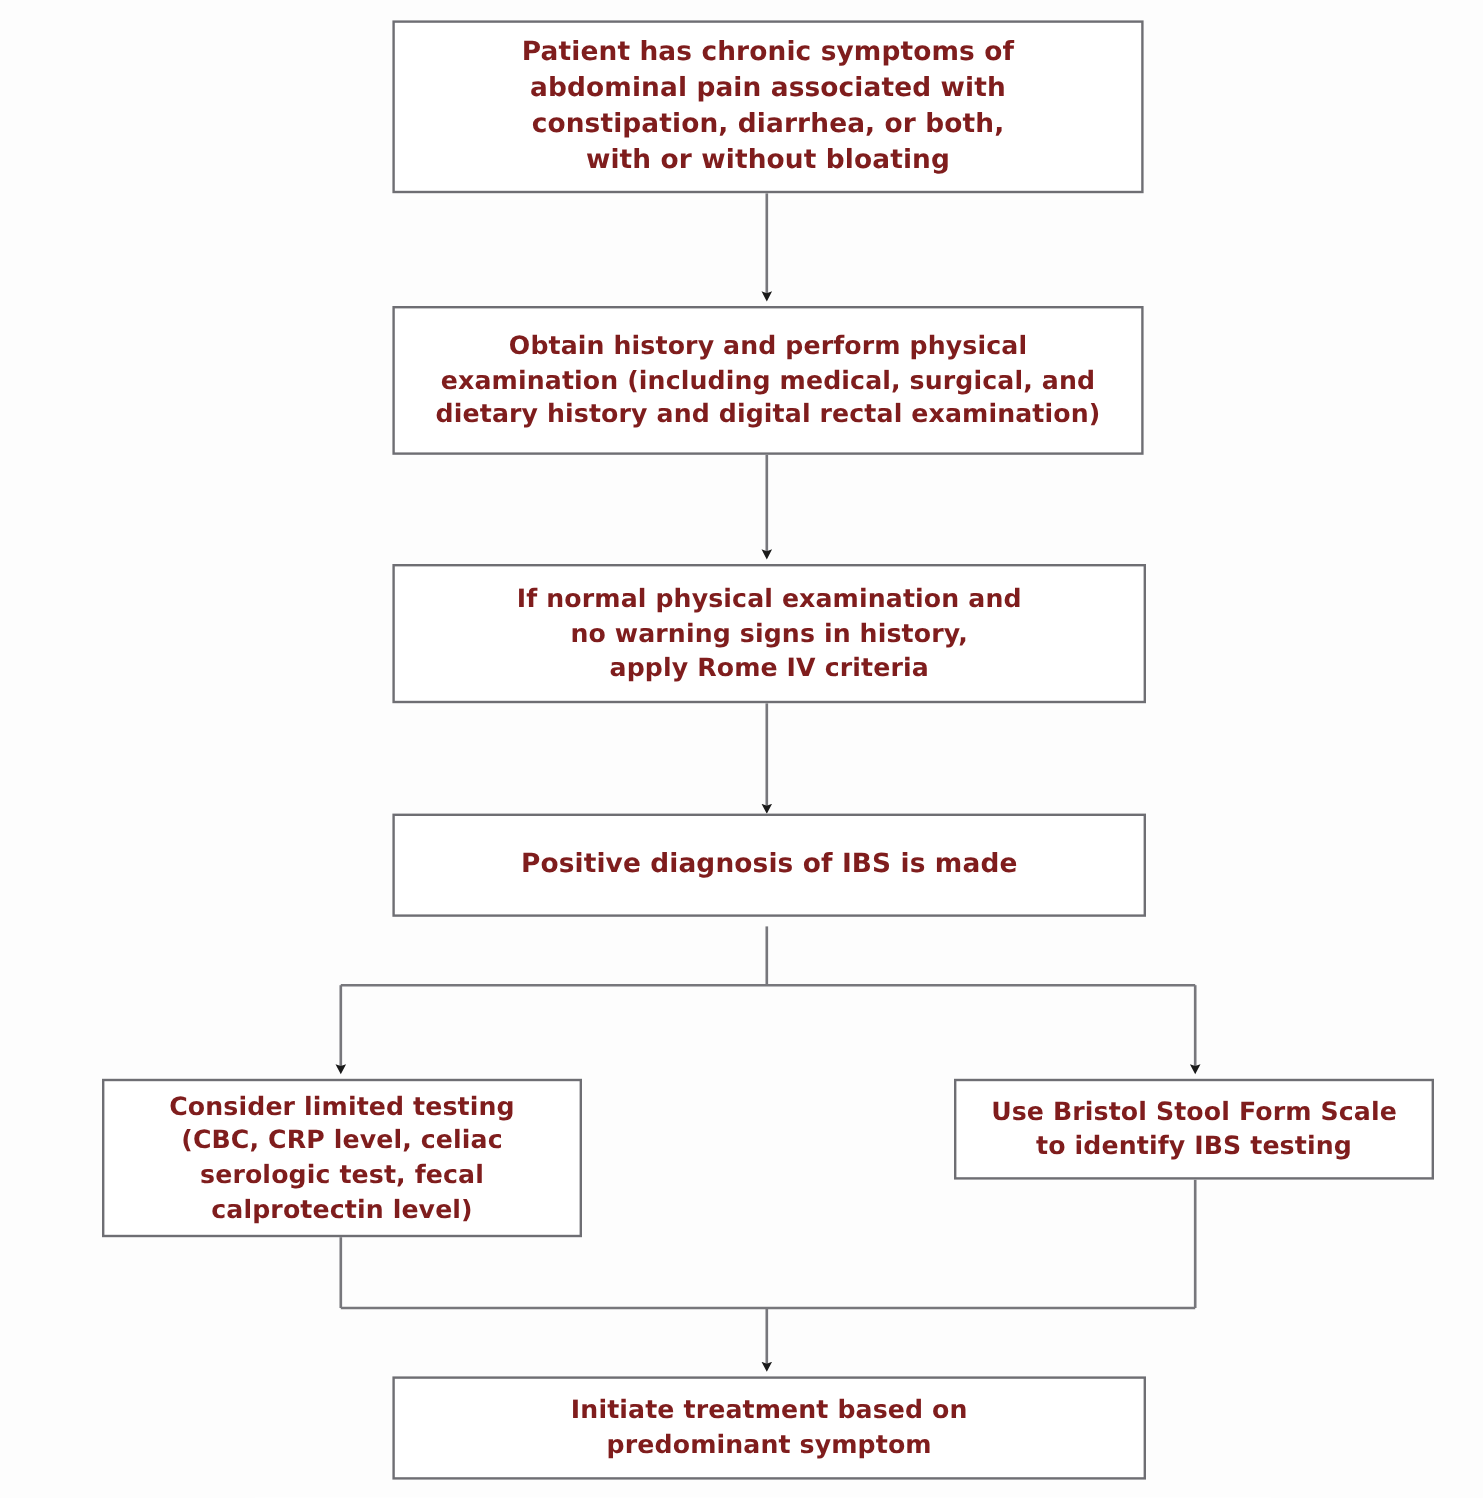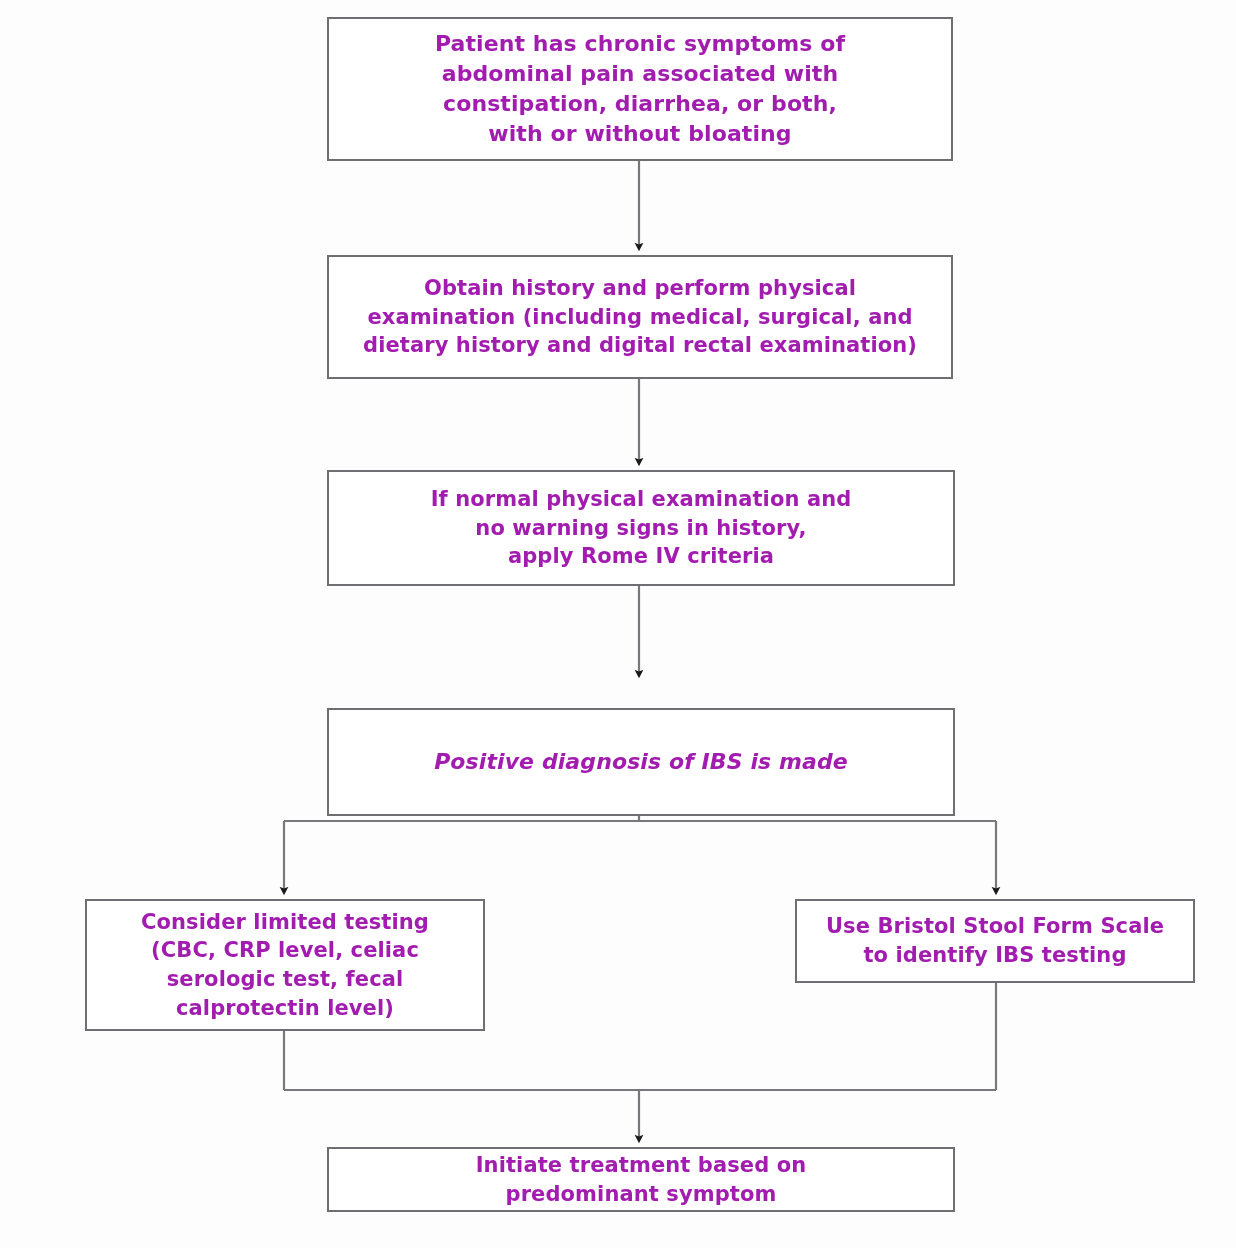--- a/index.html
+++ b/index.html
@@ -30,21 +30,21 @@
     position: absolute;
     box-sizing: border-box;
     border: 2px solid #6e6e73;
     background: #ffffff;
     display: flex;
     align-items: center;
     justify-content: center;
     text-align: center;
   }
   .node-text {
-    color: #a21caf;
+    color: #7f1d1d;
     font-weight: 600;
     letter-spacing: 0.1px;
     line-height: 1.36;
     white-space: pre-line;
     padding: 0 8px;
   }
   .sz-22 { font-size: 22px; }
   .sz-21 { font-size: 21px; }
 </style>
 </head>
@@ -90,34 +90,34 @@
 examination (including medical, surgical, and
 dietary history and digital rectal examination)</div>
   </div>
 
   <div class="node-box" style="left:327px; top:470px; width:628px; height:116px;">
     <div class="node-text sz-21">If normal physical examination and
 no warning signs in history,
 apply Rome IV criteria</div>
   </div>
 
-  <div class="node-box" style="left:327px; top:708px; width:628px; height:108px;font-style:italic;">
+  <div class="node-box" style="left:327px; top:678px; width:628px; height:86px;">
     <div class="node-text sz-22">Positive diagnosis of IBS is made</div>
   </div>
 
   <div class="node-box" style="left:85px; top:899px; width:400px; height:132px;">
     <div class="node-text sz-21">Consider limited testing
 (CBC, CRP level, celiac
 serologic test, fecal
 calprotectin level)</div>
   </div>
 
   <div class="node-box" style="left:795px; top:899px; width:400px; height:84px;">
     <div class="node-text sz-21">Use Bristol Stool Form Scale
 to identify IBS testing</div>
   </div>
 
-  <div class="node-box" style="left:327px; top:1147px; width:628px; height:65px;">
+  <div class="node-box" style="left:327px; top:1147px; width:628px; height:86px;">
     <div class="node-text sz-21">Initiate treatment based on
 predominant symptom</div>
   </div>
 
 </div>
 
 </body></html>

